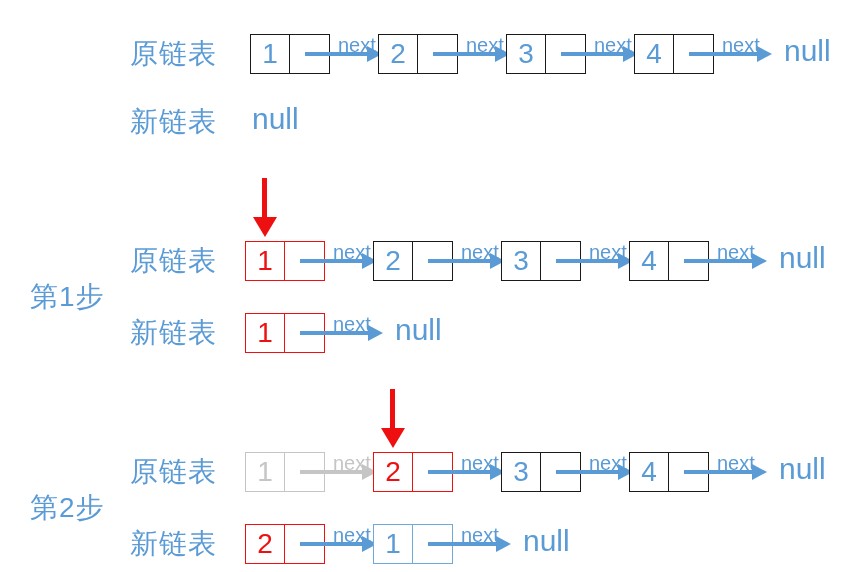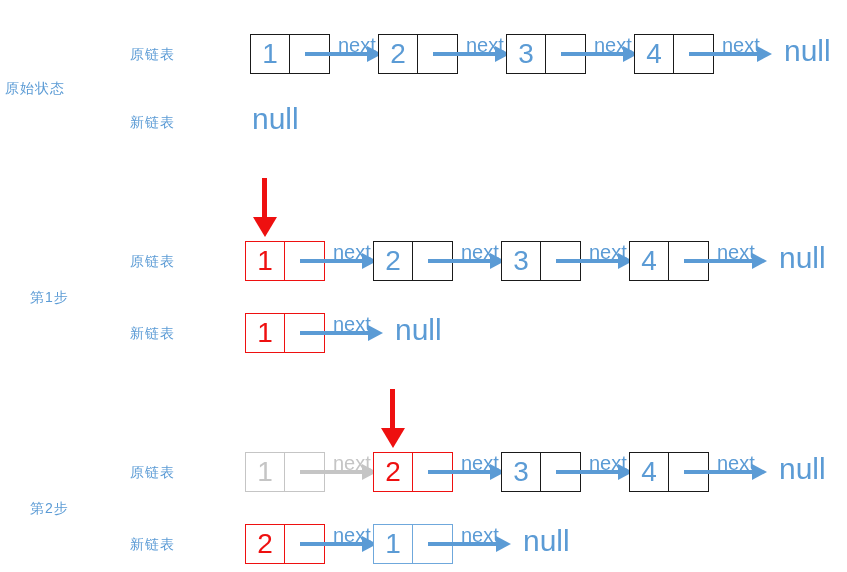--- a/index.html
+++ b/index.html
@@ -1,36 +1,35 @@
 <!DOCTYPE html>
 <html><head>
 <meta charset="utf-8">
 <style>
   html,body{margin:0;padding:0;background:#fff;}
   body{font-family:"Liberation Sans","DejaVu Sans",sans-serif;}
   #canvas{position:relative;width:847px;height:572px;background:#fff;overflow:hidden;}
   #canvas div{position:absolute;box-sizing:border-box;}
-  .cn{font-size:14px;letter-spacing:1px;white-space:nowrap;line-height:28px;}
+  .cn{font-size:28px;letter-spacing:1px;white-space:nowrap;line-height:28px;}
   .node{display:flex;background:#fff;}
   .node .cell{position:static!important;flex:1 1 50%;display:flex;align-items:center;justify-content:center;}
   .node .value{font-size:28px;line-height:1;}
   .arrow .shaft{top:6px;height:4px;left:0;}
   .arrow .head{width:0;height:0;right:0;top:0;
     border-top:8px solid transparent;border-bottom:8px solid transparent;}
   .next-label{font-size:20px;line-height:16px;white-space:nowrap;}
   .nulltext{font-size:30px;line-height:34px;white-space:nowrap;}
   .pointer-arrow .pshaft{left:9px;top:0;width:5px;height:40px;}
   .pointer-arrow .phead{left:0;top:39px;width:0;height:0;
     border-left:12px solid transparent;border-right:12px solid transparent;}
 </style>
 </head>
 <body>
 
 <div id="canvas">
-    <div class="cn" style="left: 5px; top: 74px; color: rgb(91, 155, 213);">原始状态</div>
     <div class="cn" style="left: 130px; top: 40px; color: rgb(91, 155, 213);">原链表</div>
     <div class="node" style="left: 250px; top: 34px; width: 80px; height: 40px; border: 1.5px solid rgb(26, 26, 26);">
       <div class="cell value" style="border-right: 1.5px solid rgb(26, 26, 26); color: rgb(91, 155, 213);">1</div>
       <div class="cell pointer"></div>
     </div>
     <div class="arrow" style="left: 305px; top: 46px; width: 77px; height: 16px;">
       <div class="shaft" style="background: rgb(91, 155, 213); width: 64px;"></div>
       <div class="head" style="border-left: 15px solid rgb(91, 155, 213);"></div>
     </div>
     <div class="next-label" style="left: 338px; top: 37px; color: rgb(91, 155, 213);">next</div>

